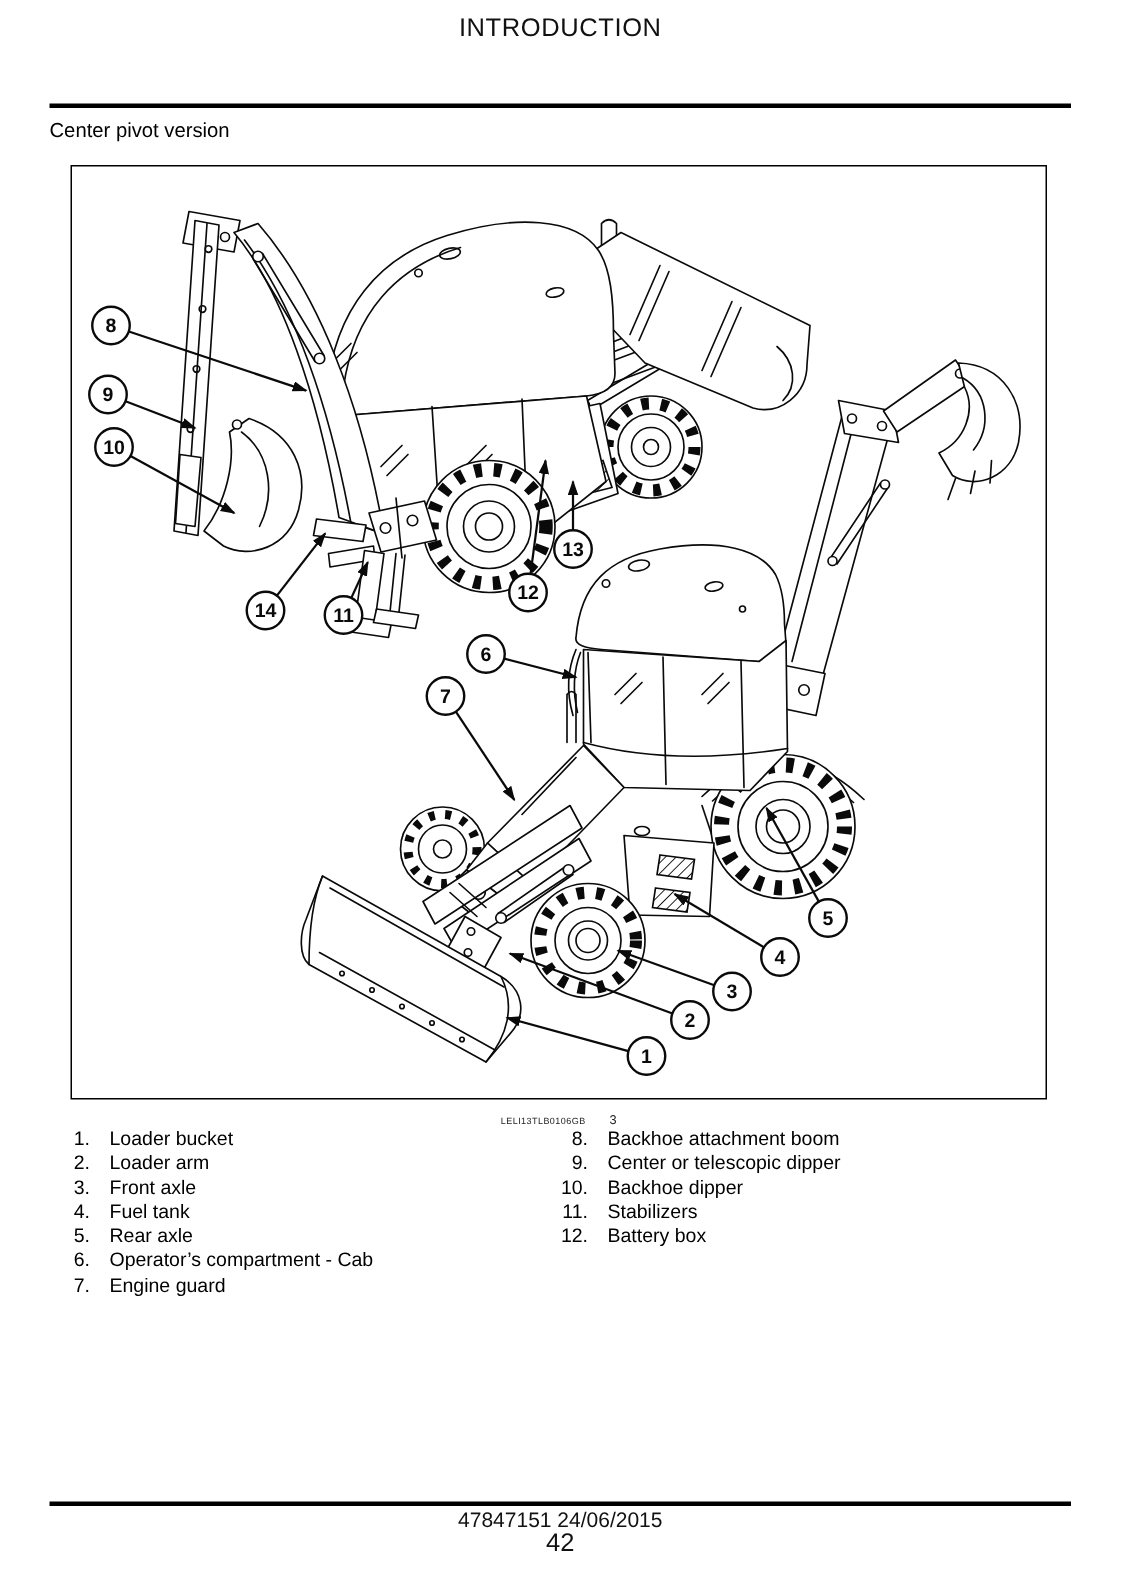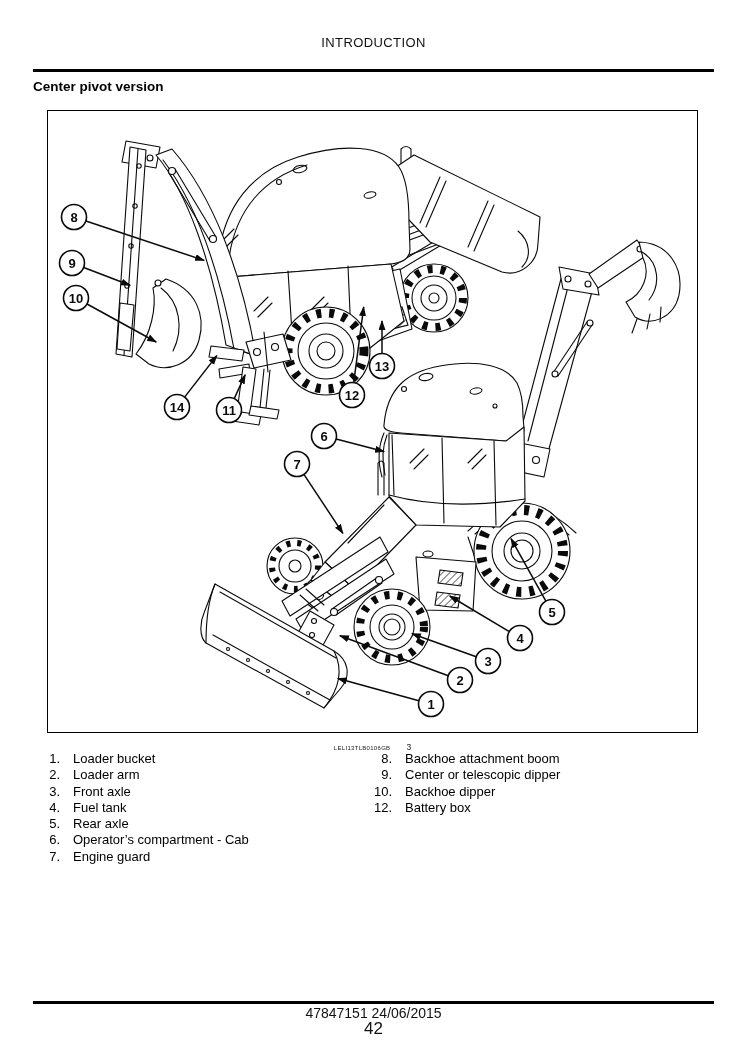--- a/index.html
+++ b/index.html
@@ -2,27 +2,27 @@
 <html><head>
 <meta charset="utf-8">
 <style>
   html,body{margin:0;padding:0;}
   body{
     width:747px;height:1053px;background:#ffffff;position:relative;
     font-family:"Liberation Sans", sans-serif;color:#000;overflow:hidden;
   }
   .abs{position:absolute;}
   .header-title{
-    top:35px;left:0;right:0;text-align:center;
-    font-size:13px;letter-spacing:.4px;color:#111;
+    top:9px;left:0;right:0;text-align:center;
+    font-size:17px;letter-spacing:.4px;color:#111;
   }
   .rule{left:33px;width:681px;height:2.5px;background:#000;}
   .rule-top{top:69px;}
   .rule-bottom{top:1001px;}
-  .section-title{top:79px;left:33px;font-size:13.5px;font-weight:bold;color:#000;}
+  .section-title{top:79px;left:33px;font-size:13.5px;font-weight:normal;color:#000;}
   .figure-box{
     top:110px;left:47px;width:649px;height:621px;
     border:1px solid #000;background:#fff;
   }
   .figure-caption{
     top:736px;left:47px;width:651px;text-align:center;color:#222;
   }
   .caption-code{font-size:6px;letter-spacing:.3px;}
   .caption-num{font-size:8.5px;margin-left:16px;}
   .legend{top:751px;left:33px;width:690px;font-size:13px;line-height:16.3px;color:#000;}
@@ -367,20 +367,24 @@
       </div>
       <div class="legend-row">
         <span class="legend-num">9.</span>
         <span class="legend-label">Center or telescopic dipper</span>
       </div>
       <div class="legend-row">
         <span class="legend-num">10.</span>
         <span class="legend-label">Backhoe dipper</span>
       </div>
       <div class="legend-row">
+        <span class="legend-num">11.</span>
+        <span class="legend-label">Stabilizers</span>
+      </div>
+      <div class="legend-row">
         <span class="legend-num">12.</span>
         <span class="legend-label">Battery box</span>
       </div>
     </div>
 </div>
 
 <div class="abs rule rule-bottom"></div>
 <div class="abs footer-ref">47847151 24/06/2015</div>
 <div class="abs footer-page">42</div>
 

